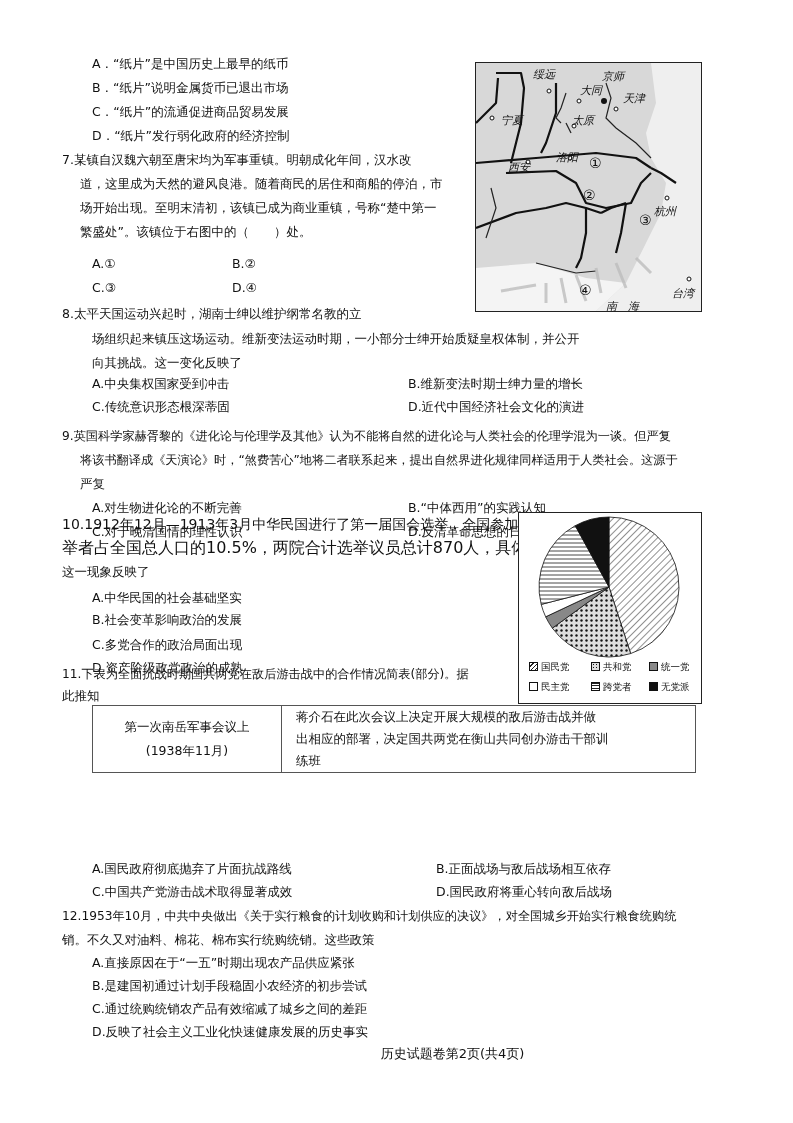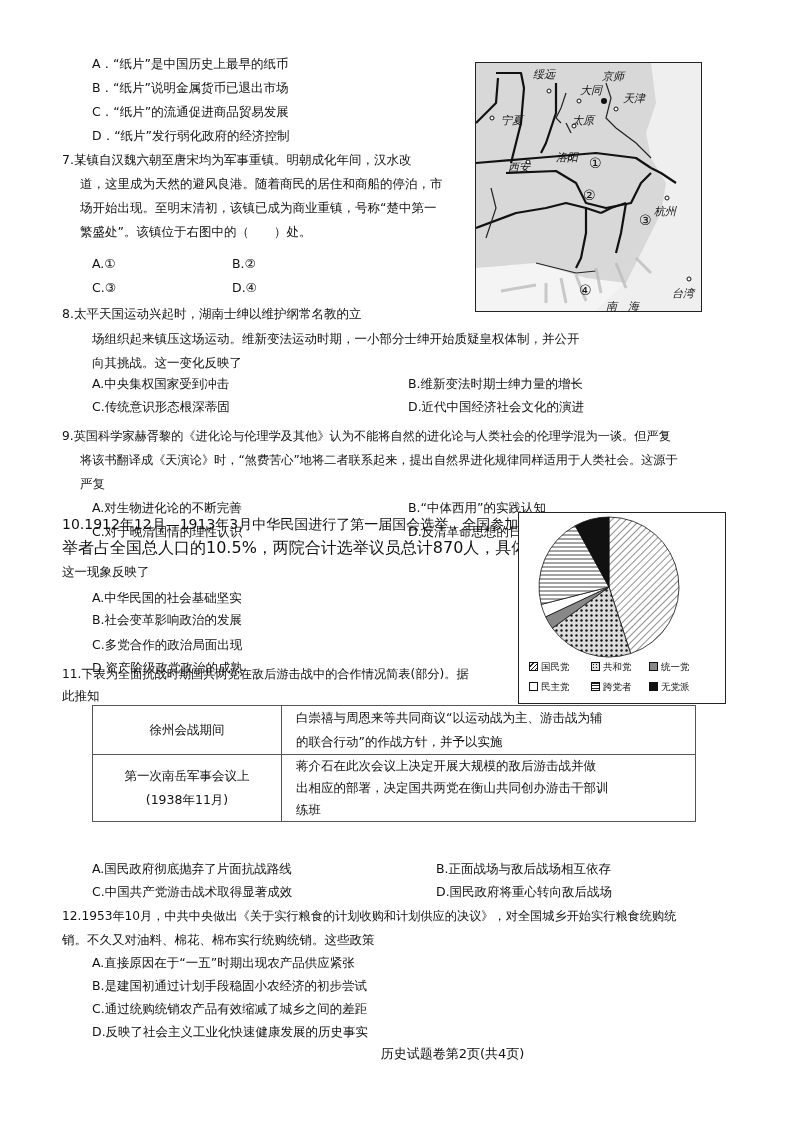--- a/index.html
+++ b/index.html
@@ -17,21 +17,21 @@
     left: 475px; top: 62px; width: 225px; height: 248px;
     border: 1.5px solid #222; background: #d8d8d8; overflow: hidden;
   }
   #map-box svg { position: absolute; left: 0; top: 0; }
   .map-label { position: absolute; font-size: 11px; line-height: 12px; color: #111; white-space: nowrap; font-style: italic; }
   .map-num { position: absolute; font-size: 14px; line-height: 14px; color: #111; }
 
   
   #pie-box {
     left: 518px; top: 512px; width: 182px; height: 190px;
-    border: 1.5px solid #222; background: #fff; padding-left: 24px;
+    border: 1.5px solid #222; background: #fff;
   }
   .legend-item { position: absolute; font-size: 9.5px; line-height: 11px; white-space: nowrap; display: flex; align-items: center; gap: 3px; }
   .legend-swatch { width: 9px; height: 9px; border: 1px solid #111; box-sizing: border-box; display: inline-block; }
 
   
   #coop-table {
     position: absolute; left: 92px; top: 705px; width: 604px;
     border-collapse: collapse; font-size: 12.5px;
   }
   #coop-table td { border: 1px solid #555; padding: 0 10px; vertical-align: middle; line-height: 24px; }
@@ -200,29 +200,20 @@
   </div>
 </div>
 
 <div>
   <div class="line" style="left:62px;top:662px;font-size:12.2px">11.下表为全面抗战时期国共两党在敌后游击战中的合作情况简表(部分)。据</div>
   <div class="line" style="left:62px;top:684px">此推知</div>
 </div>
 
 <table id="coop-table">
   <tbody>
-    <tr style="height:48px">
-      <td class="col-time">
-          <div>徐州会战期间</div>
-        </td>
-      <td class="col-event">
-        <div>白崇禧与周恩来等共同商议“以运动战为主、游击战为辅</div>
-        <div>的联合行动”的作战方针，并予以实施</div>
-      </td>
-    </tr>
     <tr style="height:64px">
       <td class="col-time">
         <div>第一次南岳军事会议上</div>
         <div>(1938年11月)</div>
       </td>
       <td class="col-event" style="line-height:22px">
         <div>蒋介石在此次会议上决定开展大规模的敌后游击战并做</div>
         <div>出相应的部署，决定国共两党在衡山共同创办游击干部训</div>
         <div>练班</div>
       </td>

